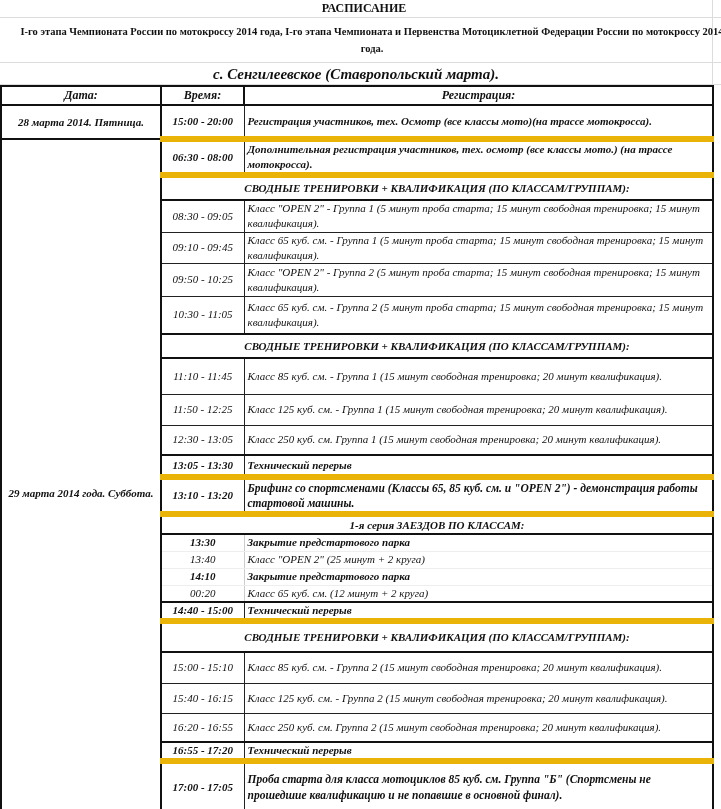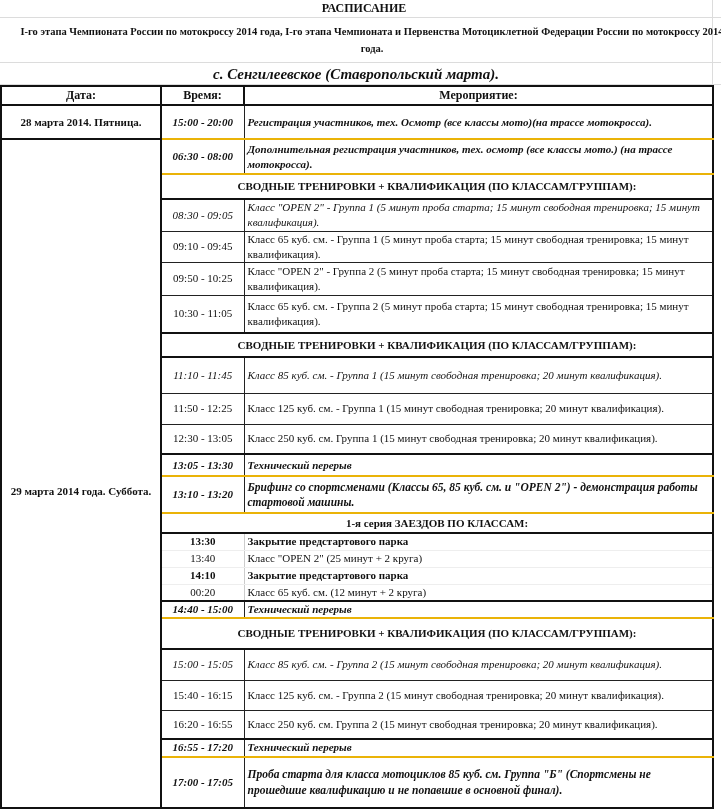--- a/index.html
+++ b/index.html
@@ -9,33 +9,33 @@
   .gridline-h { position:absolute; left:0; right:0; height:1px; background:#dcdcdc; }
   .title { position:absolute; left:8px; width:712px; top:0; height:17px; text-align:center;
            font-weight:bold; font-size:12px; line-height:17px; }
   .subtitle { position:absolute; left:16px; width:712px; top:18px; height:44px; text-align:center;
               font-weight:bold; font-size:10.5px; line-height:17px; padding-top:5px; box-sizing:border-box; }
   .location { position:absolute; left:0; width:712px; top:63px; height:22px; text-align:center;
               font-weight:bold; font-style:italic; font-size:15px; line-height:22px; }
   table.sched { position:absolute; left:0; top:85px; width:712px; border-collapse:collapse;
                 table-layout:fixed; background:#fff; }
   table.sched td { border:1px solid #222; padding:0 3px; font-size:11px; line-height:15px;
-                   vertical-align:middle; overflow:hidden; }
+                   vertical-align:middle; overflow:hidden;font-style:italic; }
   table.sched tr.hdr td { border:2px solid #111; font-weight:bold; font-size:12px; text-align:center;
                           height:17px; }
   td.date { text-align:center; font-weight:bold; font-size:11.5px; border-left:2px solid #111 !important;
             border-right:2px solid #111 !important; }
   td.time { text-align:center; white-space:nowrap; font-size:11px; padding:0 1px !important; }
   td.event { text-align:left; border-right:2px solid #111 !important; }
   .bi { font-weight:bold; font-style:italic; }
   .it { font-style:italic; }
   .b  { font-weight:bold; }
   tr.section td { text-align:center; font-weight:bold; font-size:11px; border-top:2px solid #111 !important;
                   border-bottom:2px solid #111 !important; border-right:2px solid #111 !important; }
-  tr.thick td.time, tr.thick td.event { border-top:2px solid #111; border-bottom:2px solid #eab308; }
+  tr.thick td.time, tr.thick td.event { border-top:2px solid #111; border-bottom:6px solid #eab308; }
   tr.plain td.time, tr.plain td.event { border-top:1px solid #eee; border-bottom:1px solid #eee; }
   tr.plain td.time { border-right:1px solid #ccc; }
   tr.bottom td { border-bottom:2px solid #111 !important; }
 </style>
 </head>
 <body>
 
 <div class="gridline-h" style="top:17px"></div>
 <div class="gridline-h" style="top:62px"></div>
 <div class="gridline-h" style="top:84px"></div>
@@ -48,21 +48,21 @@
 <table class="sched">
   <colgroup>
     <col style="width:160px">
     <col style="width:83px">
     <col style="width:469px">
   </colgroup>
   <tbody>
       <tr class="hdr">
     <td>Дата:</td>
     <td>Время:</td>
-    <td>Мероприятие:</td>
+    <td>Регистрация:</td>
   </tr>
 
   <tr class="thick" style="height:34px">
     <td class="date" style="border-bottom:2px solid #111">28 марта 2014. Пятница.</td>
     <td class="time bi">15:00 - 20:00</td>
     <td class="event bi">Регистрация  участников, тех. Осмотр (все классы мото)(на трассе мотокросса).</td>
   </tr>
 
   <tr class="thick" style="height:35px">
     <td class="date" rowspan="27" style="border-bottom:2px solid #111; padding-top:36px">29 марта 2014 года. Суббота.</td>
@@ -131,21 +131,21 @@
     <td class="event">Класс 65 куб. см. (12 минут + 2 круга)</td>
   </tr>
   <tr class="thick" style="height:17px">
     <td class="time bi">14:40 - 15:00</td>
     <td class="event bi">Технический перерыв</td>
   </tr>
   <tr class="section" style="height:31px">
     <td colspan="2">СВОДНЫЕ  ТРЕНИРОВКИ + КВАЛИФИКАЦИЯ (ПО КЛАССАМ/ГРУППАМ):</td>
   </tr>
   <tr style="height:32px">
-    <td class="time it">15:00 - 15:05</td>
+    <td class="time it">15:00 - 15:10</td>
     <td class="event it">Класс 85 куб. см. - Группа 2 (15 минут свободная тренировка; 20 минут квалификация).</td>
   </tr>
   <tr style="height:30px">
     <td class="time">15:40 - 16:15</td>
     <td class="event">Класс 125 куб. см. - Группа 2 (15 минут свободная тренировка; 20 минут квалификация).</td>
   </tr>
   <tr style="height:28px">
     <td class="time">16:20 - 16:55</td>
     <td class="event">Класс 250 куб. см. Группа 2 (15 минут свободная тренировка; 20 минут квалификация).</td>
   </tr>

